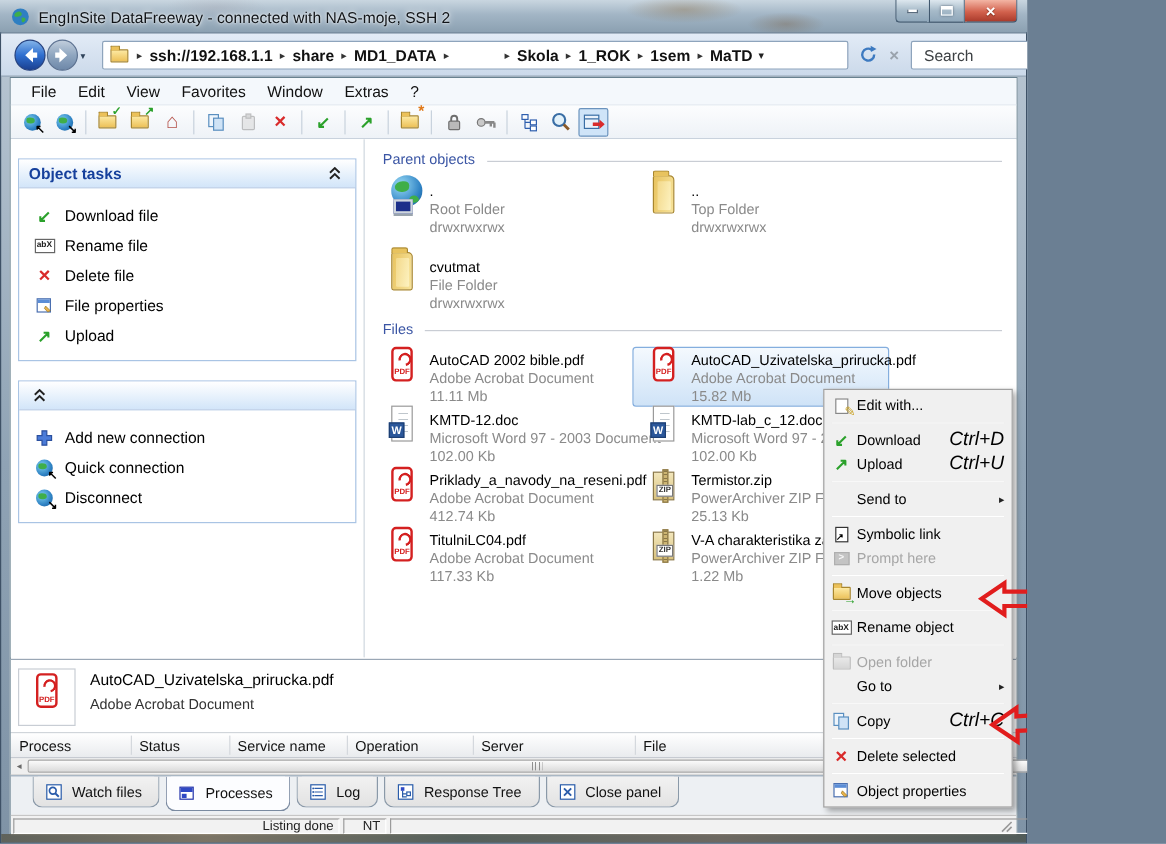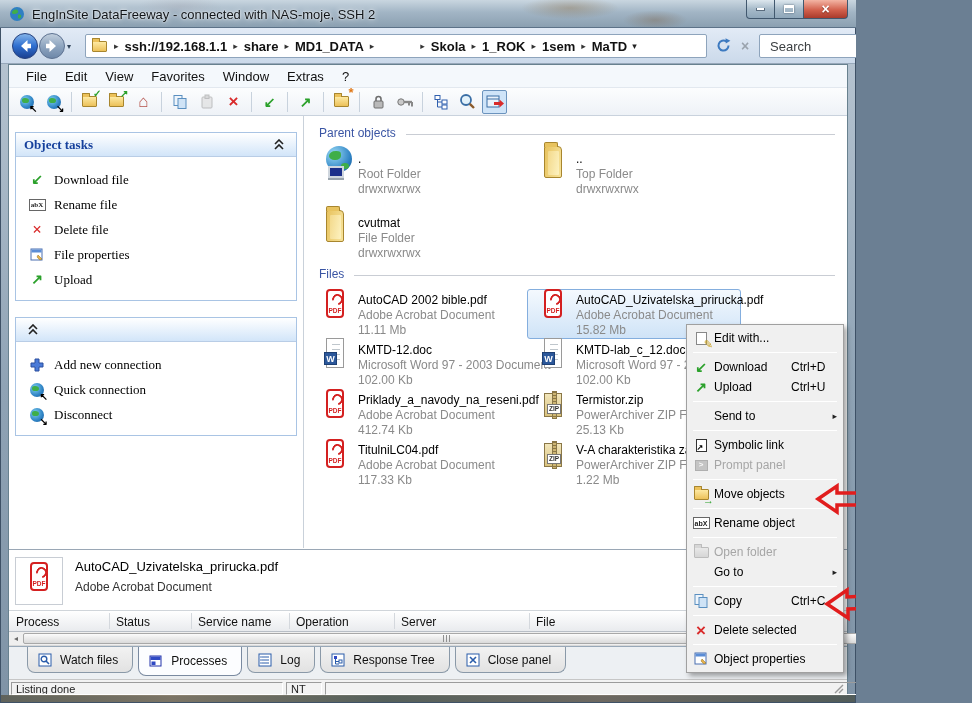--- a/index.html
+++ b/index.html
@@ -59,21 +59,21 @@
   .tbtn.pressed{background:#cfe4f8;border-color:#6b93bd;}
   .tbtn.disabled{opacity:.55;filter:grayscale(.6);}
   .tsep{width:1px;height:20px;background:#c8d2dd;margin:0 4px;}
 
   
   .client{position:absolute;left:0;top:51px;right:0;height:432px;background:#fff;overflow:hidden;}
   .vdiv{position:absolute;left:294px;top:0;bottom:0;width:1px;background:#c9d1da;}
 
   
   .sidebar{position:absolute;left:0;top:0;width:294px;bottom:0;background:#fff;}
-  .panel{position:absolute;left:6px;width:282px;border:1px solid #a9c4e4;background:#fff;font-family:Liberation Serif, serif;}
+  .panel{position:absolute;left:6px;width:282px;border:1px solid #a9c4e4;background:#fff;}
   .panel-h{height:24px;background:linear-gradient(#ffffff,#d2e5f9);border-bottom:1px solid #b9cde6;
     display:flex;align-items:center;padding:0 8px;cursor:pointer;}
   .panel-title{font-size:13px;font-weight:bold;color:#16409c;flex:1;}
   .panel-b{padding:10px 0 8px 0;}
   .task{display:flex;align-items:center;height:25px;padding-left:12px;cursor:pointer;font-size:13px;color:#000;}
   .task .ic{margin-right:8px;}
 
   
   .content{position:absolute;left:295px;top:0;right:0;bottom:0;background:#fff;padding:5px 4px 0 3px;overflow:hidden;}
   .section-h{display:flex;align-items:center;margin:5px 0 0 12px;}
@@ -109,30 +109,30 @@
   .htrack-r{position:absolute;left:858px;right:14px;top:1px;height:11px;background:#e3e3e3;}
 
   
   .tabrow{position:absolute;left:0;top:581px;right:0;height:33px;background:#edf0f3;border-top:1px solid #98a8b8;padding-left:18px;display:flex;}
   .tab{display:inline-flex;align-items:center;gap:6px;height:26px;padding:0 14px 0 8px;margin-right:5px;
     border:1px solid #8a99a8;border-top:none;border-radius:0 0 8px 8px;font-size:12px;color:#111;
     background:linear-gradient(#f2f2f2,#e2e2e2);cursor:pointer;}
   .tab.active{height:29px;background:#fcfdff;border-color:#7a8aa0;}
 
   
-  .statusbar{position:absolute;left:0;top:614px;right:0;height:17px;background:#f2f2f2;border-top:1px solid #c6c6c6;font-size:11px;color:#222;}
+  .statusbar{position:absolute;left:0;top:614px;right:0;height:17px;background:#f2f2f2;border-top:1px solid #c6c6c6;font-size:11px;color:#222;text-align:right;}
   .scell{position:absolute;top:2px;height:13px;line-height:12px;padding:0 4px;border:1px solid;border-color:#9b9b9b #ffffff #ffffff #9b9b9b;white-space:nowrap;overflow:hidden;}
   .sgrip{position:absolute;right:2px;top:3px;width:12px;height:12px;cursor:nwse-resize;}
 
   
   .ctxmenu{position:absolute;left:686px;top:324px;width:158px;background:#f0f0f0;border:1px solid #a0a0a0;
     box-shadow:3px 3px 5px rgba(0,0,0,.35);z-index:50;padding:3px 0;}
   .mi{position:relative;height:20px;display:flex;align-items:center;padding:0 6px 0 5px;font-size:12px;color:#000;cursor:pointer;}
   .mi .mic{width:22px;display:flex;justify-content:flex-start;align-items:center;flex:none;}
-  .mi .sc{position:absolute;left:104px;font-size:12px;}
+  .mi .sc{position:absolute;left:104px;font-size:16px;font-style:italic;}
   .mi .sub{position:absolute;right:6px;font-size:9px;color:#222;}
   .mi.disabled{color:#a6a6a6;cursor:default;}
   .mi.disabled .ic{opacity:.5;filter:grayscale(.8);}
   .msep{height:1px;background:#d7d7d7;border-bottom:1px solid #fff;margin:4px 6px;}
 
   
   .ic{position:relative;display:inline-flex;align-items:center;justify-content:center;width:18px;height:18px;flex:none;}
   .garr{font-size:14px;font-weight:bold;color:#2ba12b;line-height:1;}
   .redx{font-size:17px;font-weight:900;color:#d92b2b;line-height:1;}
   .homeg{font-size:17px;font-weight:bold;color:#b5524a;line-height:1;}
@@ -812,21 +812,21 @@
           </span>
         </span>
         <span>Symbolic link</span>
       </div>
       <div class="mi disabled">
         <span class="mic">
           <span class="ic">
             <span class="pboxg">&gt;</span>
           </span>
         </span>
-        <span>Prompt panel</span>
+        <span>Prompt here</span>
       </div>
       <div class="msep"></div>
       <div class="mi">
         <span class="mic">
           <span class="ic">
             <span class="minifolder"></span>
             <span class="gov marr">→</span>
           </span>
         </span>
         <span>Move objects</span>

